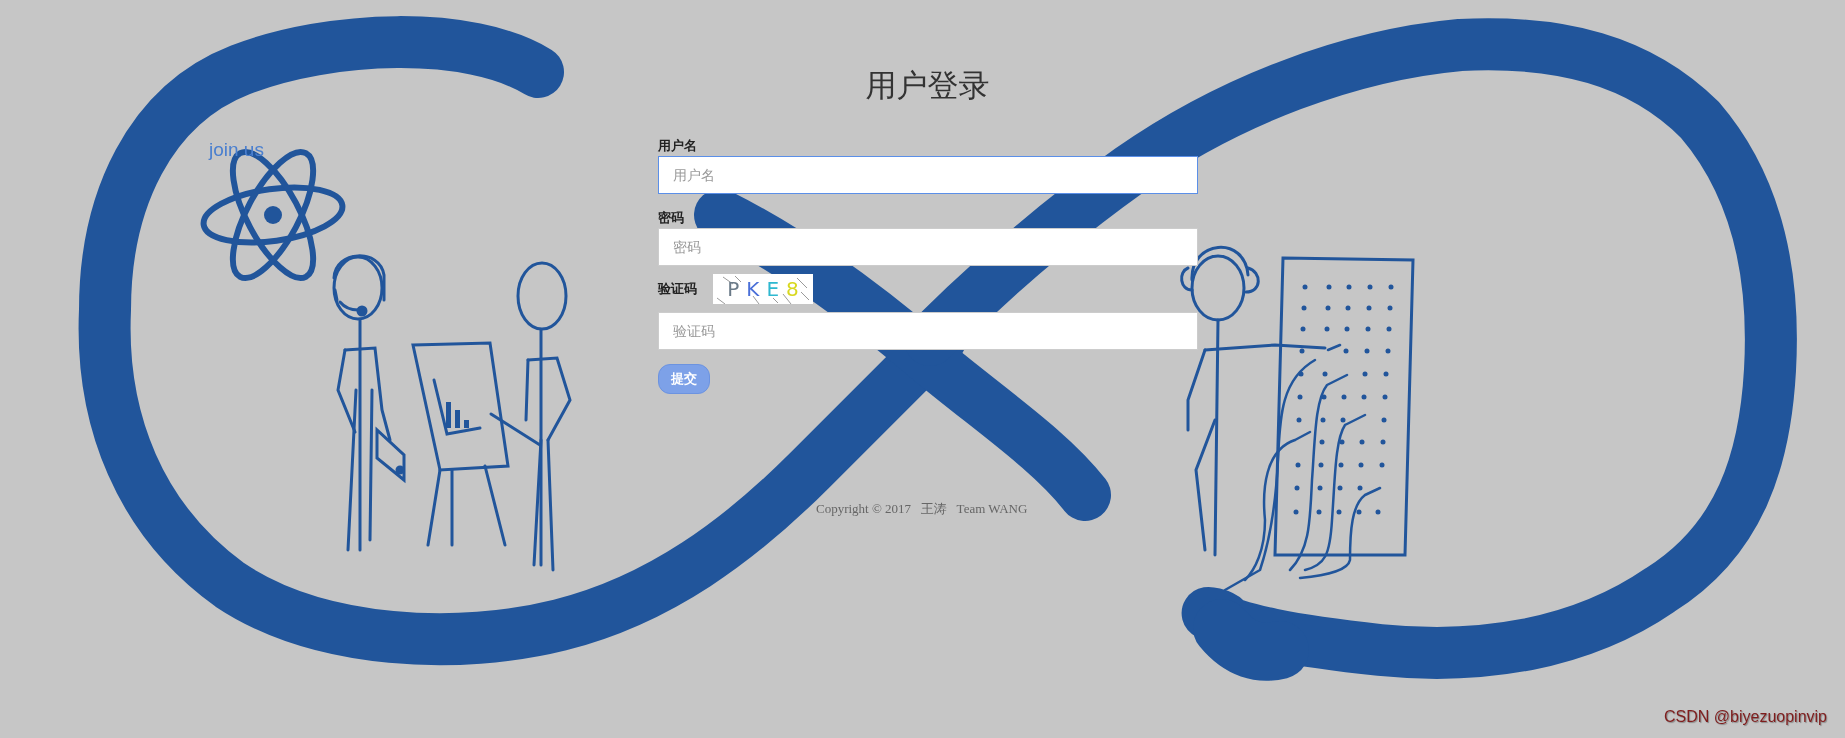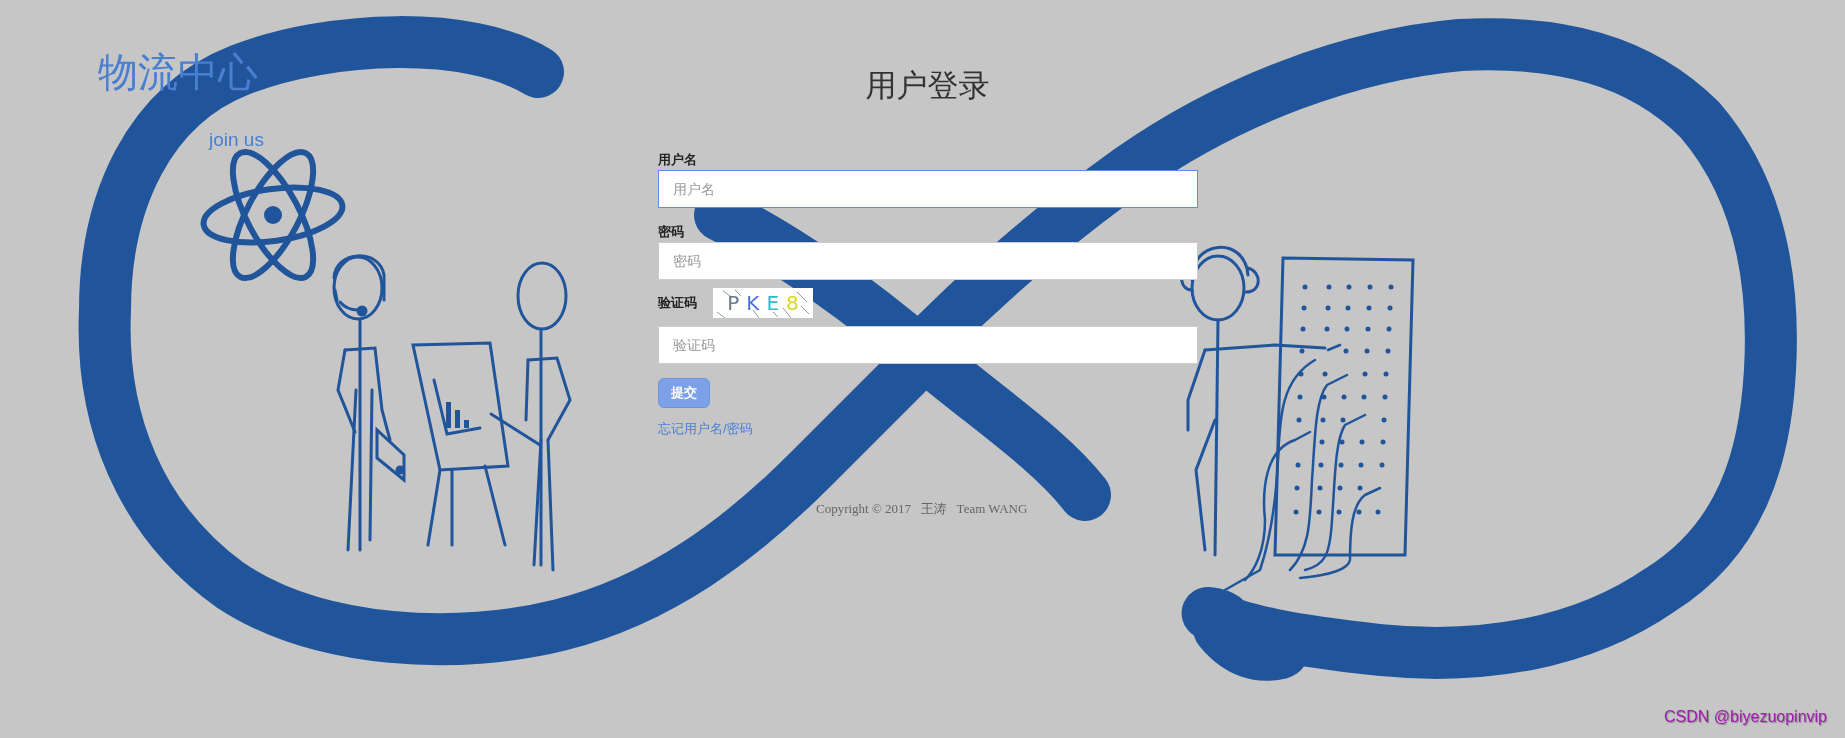--- a/index.html
+++ b/index.html
@@ -27,40 +27,40 @@
       left: 98px;
       top: 52px;
       font-size: 40px;
       color: #4a7fcf;
       letter-spacing: 0px;
       line-height: 1;
     }
     .join-link {
       position: absolute;
       left: 209px;
-      top: 130px;
+      top: 140px;
       font-size: 19px;
       color: #4a7fcf;
       text-decoration: none;
       line-height: 1;
     }
     .login-title {
       position: absolute;
       left: 0;
       width: 1855px;
       top: 70px;
       text-align: center;
       font-size: 31px;
       color: #333333;
       line-height: 1;
     }
     .form {
       position: absolute;
       left: 658px;
-      top: 150px;
+      top: 136px;
       width: 540px;
     }
     .field-label {
       display: block;
       font-size: 13px;
       font-weight: bold;
       color: #222222;
       height: 20px;
       line-height: 20px;
     }
@@ -111,21 +111,21 @@
     .captcha-img span { position: relative; z-index: 1; }
     .captcha-noise {
       position: absolute; left: 0; top: 0; width: 100%; height: 100%;
     }
     .submit-btn {
       margin-top: 14px;
       width: 52px;
       height: 30px;
       background: #7da1e8;
       border: 1px solid #6c93e0;
-      border-radius: 6px;
+      border-radius: 12px;
       color: #ffffff;
       font-size: 13px;
       font-weight: bold;
       cursor: pointer;
       font-family: "Liberation Sans", "DejaVu Sans", sans-serif;
       padding: 0;
     }
     .links {
       margin-top: 12px;
       font-size: 13px;
@@ -143,21 +143,21 @@
       font-size: 13px;
       color: #666666;
       white-space: pre;
       font-family: Liberation Serif, serif;
     }
     .watermark {
       position: absolute;
       right: 18px;
       top: 708px;
       font-size: 16px;
-      color: #a21caf;
+      color: #7f1d1d;
       text-shadow: 1px 1px 1px #888;
     }
   </style>
 </head>
 <body>
 
 <div class="stage">
 
   <svg class="bg-art" viewBox="0 0 1845 738" xmlns="http://www.w3.org/2000/svg">
     <g fill="none" stroke="#21559b" stroke-linecap="round" stroke-linejoin="round">
@@ -278,21 +278,20 @@
 
     <g fill="none" stroke="#21559b" stroke-width="2.5" stroke-linecap="round">
       <path d="M1328 350 L 1340 345 M1315 360 C 1280 380, 1280 420, 1278 460 C 1276 500, 1270 540, 1260 570 L 1225 590"></path>
       <path d="M1327 385 L 1347 375 M1327 385 C 1315 400, 1315 440, 1312 480 C 1310 520, 1310 550, 1290 570"></path>
       <path d="M1345 425 L 1365 415 M1345 425 C 1335 440, 1335 480, 1332 520 C 1330 555, 1325 565, 1305 570"></path>
       <path d="M1295 440 L 1310 432 M1295 440 C 1265 450, 1262 490, 1265 520 C 1265 550, 1255 570, 1245 580"></path>
       <path d="M1365 495 L 1380 488 M1365 495 C 1352 505, 1350 530, 1350 560 C 1348 570, 1330 575, 1300 578"></path>
     </g>
   </svg>
 
-  <div class="brand-title">物流中心</div>
   <a class="join-link" href="#">join  us</a>
 
   <div class="login-title">用户登录</div>
 
   <form class="form">
     <label class="field-label">用户名</label>
     <input class="input focused" type="text" placeholder="用户名" style="">
 
     <label class="field-label" style="margin-top:14px;">密码</label>
     <input class="input" type="password" placeholder="密码" style="">
@@ -316,20 +315,19 @@
         <span style="color:#4a6fd8;">K</span>
         <span style="color:#2fb8d0;">E</span>
         <span style="color:#d8d820;">8</span>
       </div>
     </div>
     <input class="input" type="text" placeholder="验证码" style="">
 
     <button class="submit-btn" type="submit">提交</button>
 
     <div class="links">
-      <a href="#">忘记用户名/密码</a>
     </div>
   </form>
 
   <div class="copyright">Copyright © 2017   王涛   Team WANG</div>
 
   <div class="watermark">CSDN @biyezuopinvip</div>
 </div>
 
 </body></html>

